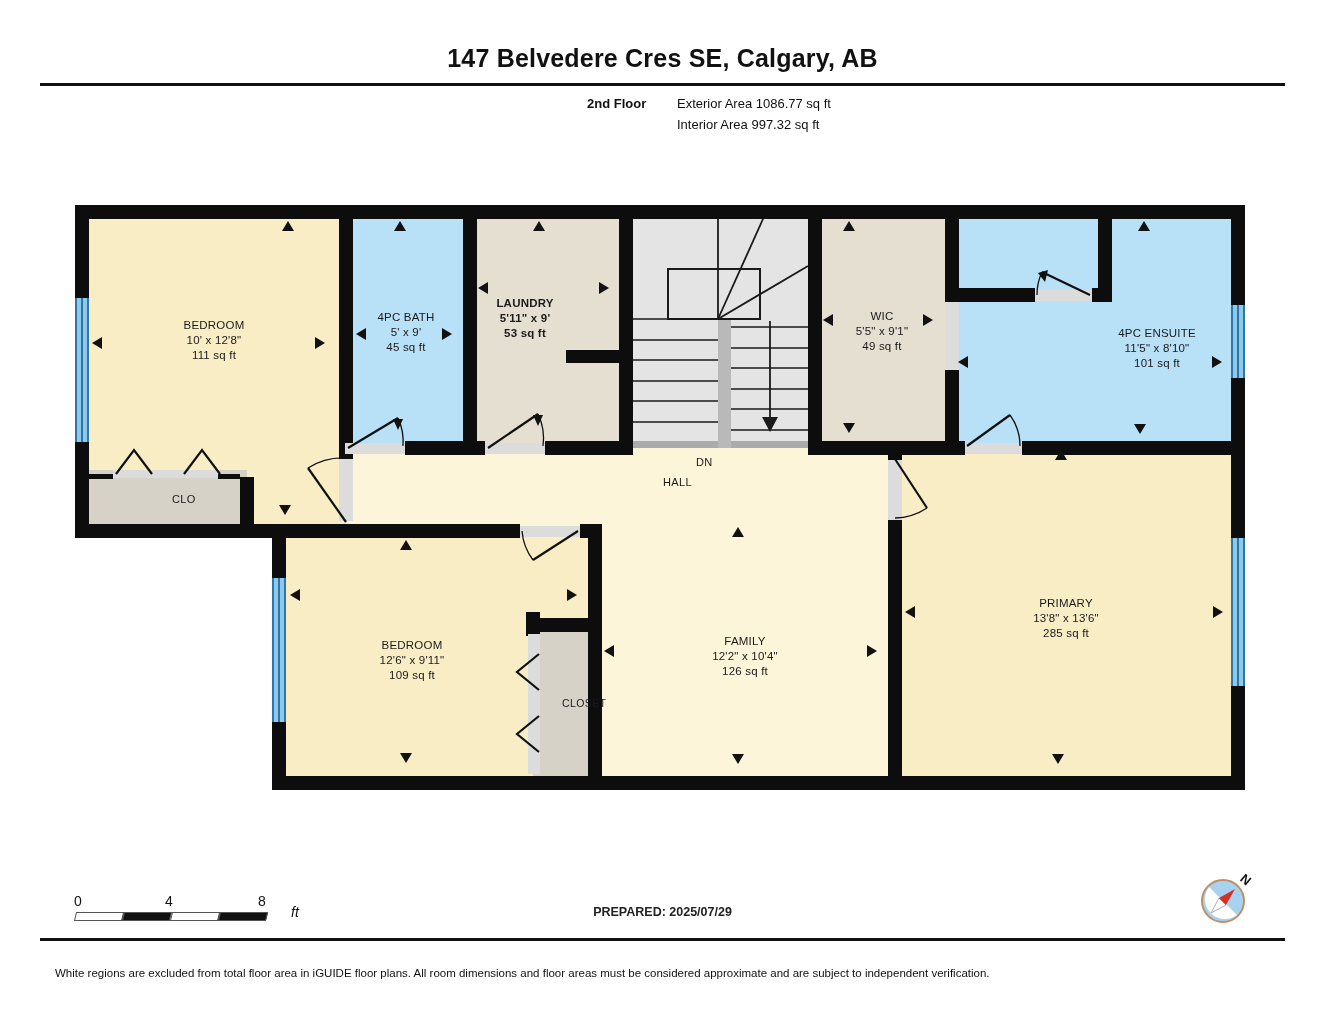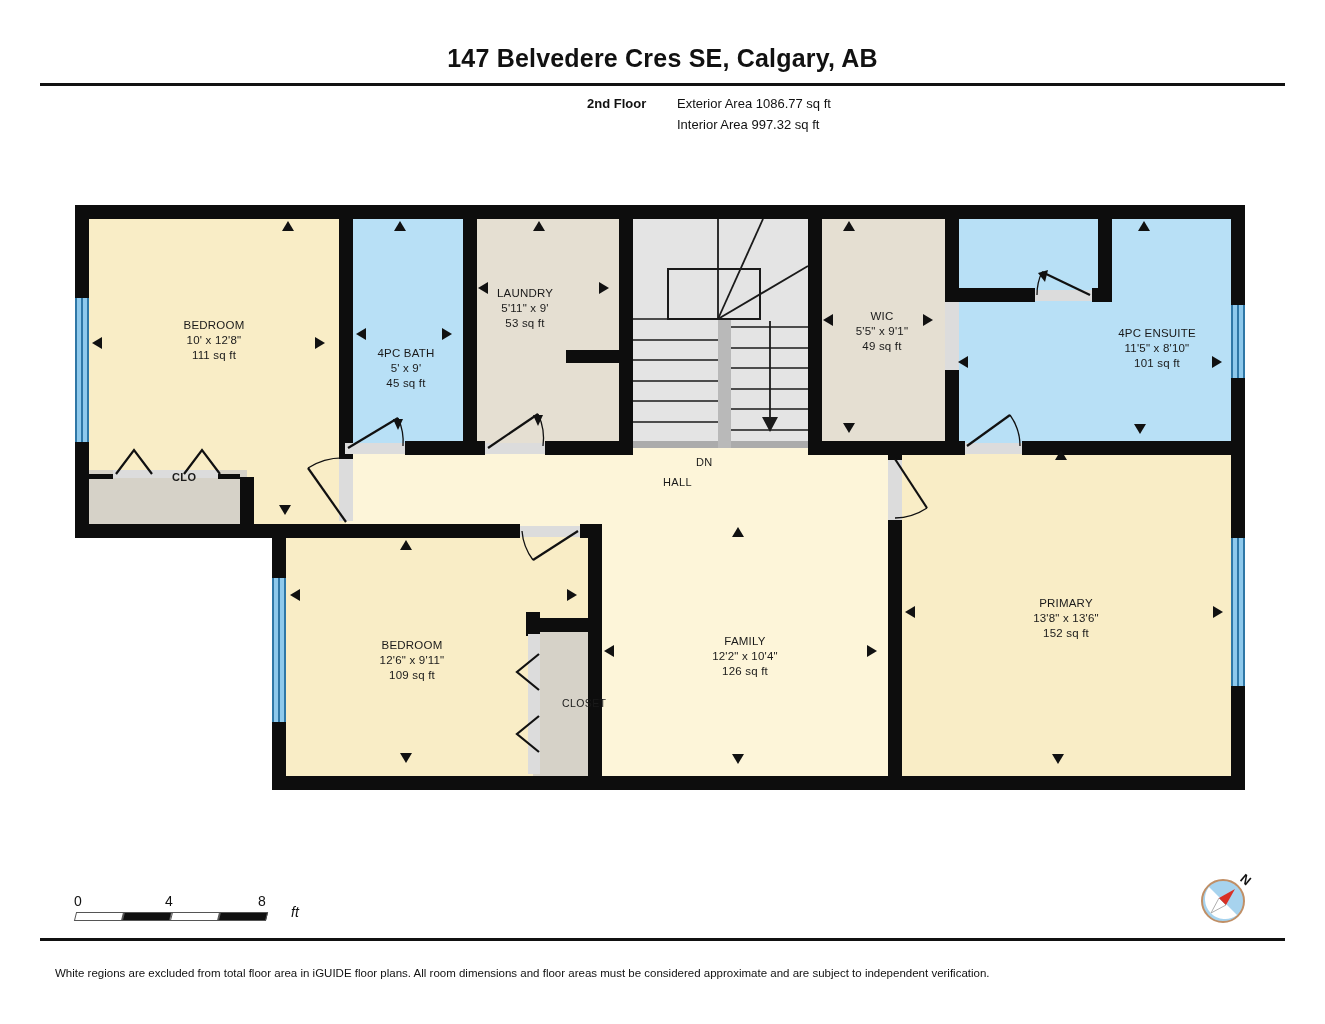--- a/index.html
+++ b/index.html
@@ -171,26 +171,26 @@
   <svg class="chev" style="left:511px;top:650px;" width="30" height="106">
     <polyline points="28,4 6,22 28,40" fill="none" stroke="#111" stroke-width="2.2"></polyline>
     <polyline points="28,66 6,84 28,102" fill="none" stroke="#111" stroke-width="2.2"></polyline>
   </svg>
 
   <div class="rlabel" style="left:214px;top:318px;">
     <div>BEDROOM</div>
     <div>10' x 12'8"</div>
     <div>111 sq ft</div>
   </div>
-  <div class="rlabel" style="left:406px;top:310px;margin-top:36px;">
+  <div class="rlabel" style="left:406px;top:310px;">
     <div>4PC BATH</div>
     <div>5' x 9'</div>
     <div>45 sq ft</div>
   </div>
-  <div class="rlabel" style="left:525px;top:286px;">
+  <div class="rlabel" style="left:525px;top:296px;font-weight:bold;">
     <div>LAUNDRY</div>
     <div>5'11" x 9'</div>
     <div>53 sq ft</div>
   </div>
   <div class="rlabel" style="left:882px;top:309px;">
     <div>WIC</div>
     <div>5'5" x 9'1"</div>
     <div>49 sq ft</div>
   </div>
   <div class="rlabel" style="left:1157px;top:326px;">
@@ -204,23 +204,23 @@
     <div>109 sq ft</div>
   </div>
   <div class="rlabel" style="left:745px;top:634px;">
     <div>FAMILY</div>
     <div>12'2" x 10'4"</div>
     <div>126 sq ft</div>
   </div>
   <div class="rlabel" style="left:1066px;top:596px;">
     <div>PRIMARY</div>
     <div>13'8" x 13'6"</div>
-    <div>152 sq ft</div>
-  </div>
-  <div class="slabel" style="left:152px;top:471px;font-weight:bold;">CLO</div>
+    <div>285 sq ft</div>
+  </div>
+  <div class="slabel" style="left:152px;top:493px;">CLO</div>
   <div class="slabel" style="left:643px;top:476px;">HALL</div>
   <div class="slabel" style="left:676px;top:456px;">DN</div>
   <div class="slabel" style="left:542px;top:697px;font-size:10.5px;">CLOSET</div>
 
   <div class="arr au" style="left:282px;top:221px;"></div>
   <div class="arr ar" style="left:315px;top:337px;"></div>
   <div class="arr al" style="left:92px;top:337px;"></div>
   <div class="arr ad" style="left:279px;top:505px;"></div>
   <div class="arr au" style="left:394px;top:221px;"></div>
   <div class="arr al" style="left:356px;top:328px;"></div>
@@ -253,20 +253,21 @@
     <div class="scale-num" style="left:74px;top:893px;">0</div>
     <div class="scale-num" style="left:165px;top:893px;">4</div>
     <div class="scale-num" style="left:258px;top:893px;">8</div>
     <div class="scale-seg" style="left:75px;top:912px;width:48px;background:#fff;transform:skewX(-14deg);"></div>
     <div class="scale-seg" style="left:123px;top:912px;width:48px;background:#111;transform:skewX(-14deg);"></div>
     <div class="scale-seg" style="left:171px;top:912px;width:48px;background:#fff;transform:skewX(-14deg);"></div>
     <div class="scale-seg" style="left:219px;top:912px;width:48px;background:#111;transform:skewX(-14deg);"></div>
     <div class="scale-num" style="left:291px;top:904px;font-style:italic;">ft</div>
   </div>
 
+  <div class="prepared">PREPARED: 2025/07/29</div>
 
   <svg class="abs" style="left:1199px;top:877px;" width="48" height="48" viewBox="0 0 48 48">
     <circle cx="24" cy="24" r="21" fill="#a7d3ee" stroke="#c08f66" stroke-width="2"></circle>
     <path d="M10,10 A20,20 0 0 0 38,38 Z" fill="#ffffff"></path>
     <polygon points="12,36 20,21 27,28" fill="#ffffff" stroke="#9a9a9a" stroke-width="0.8"></polygon>
     <polygon points="36,12 20,21 27,28" fill="#d93025"></polygon>
   </svg>
   <div class="north" style="left:1241px;top:872px;">N</div>
 
   <div class="rule" style="left:40px;top:938px;width:1245px;height:3px;"></div>

